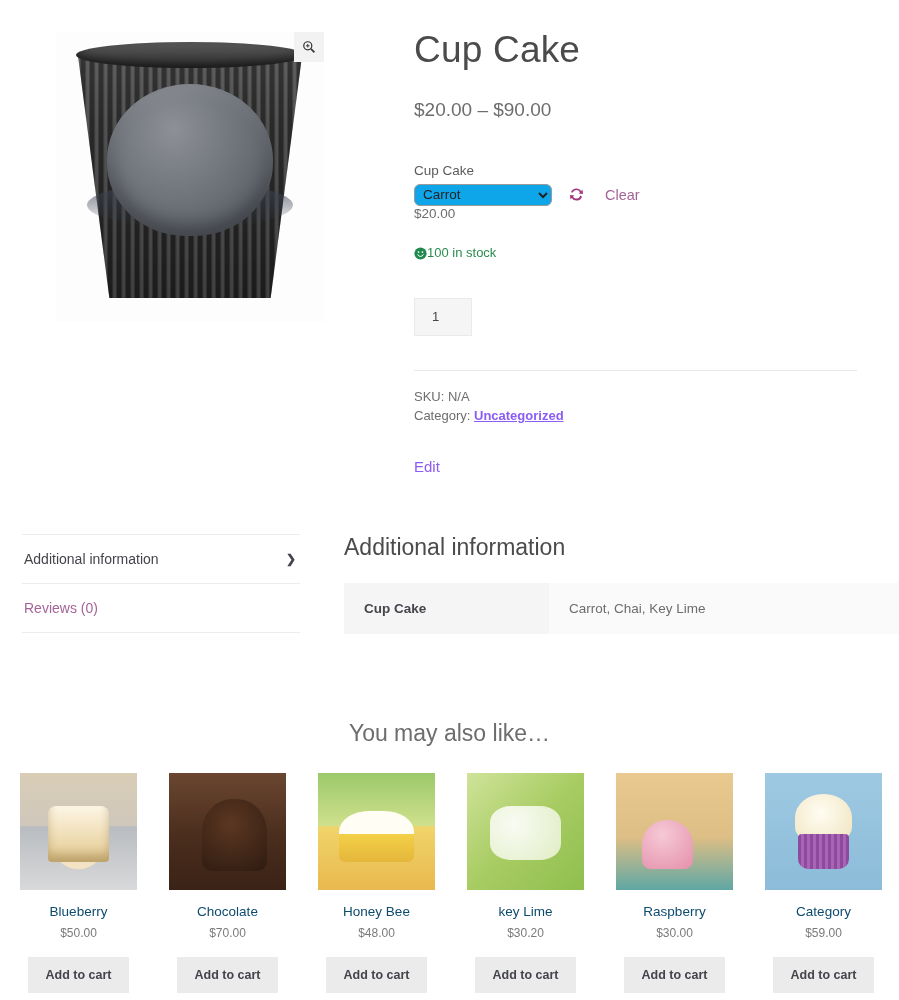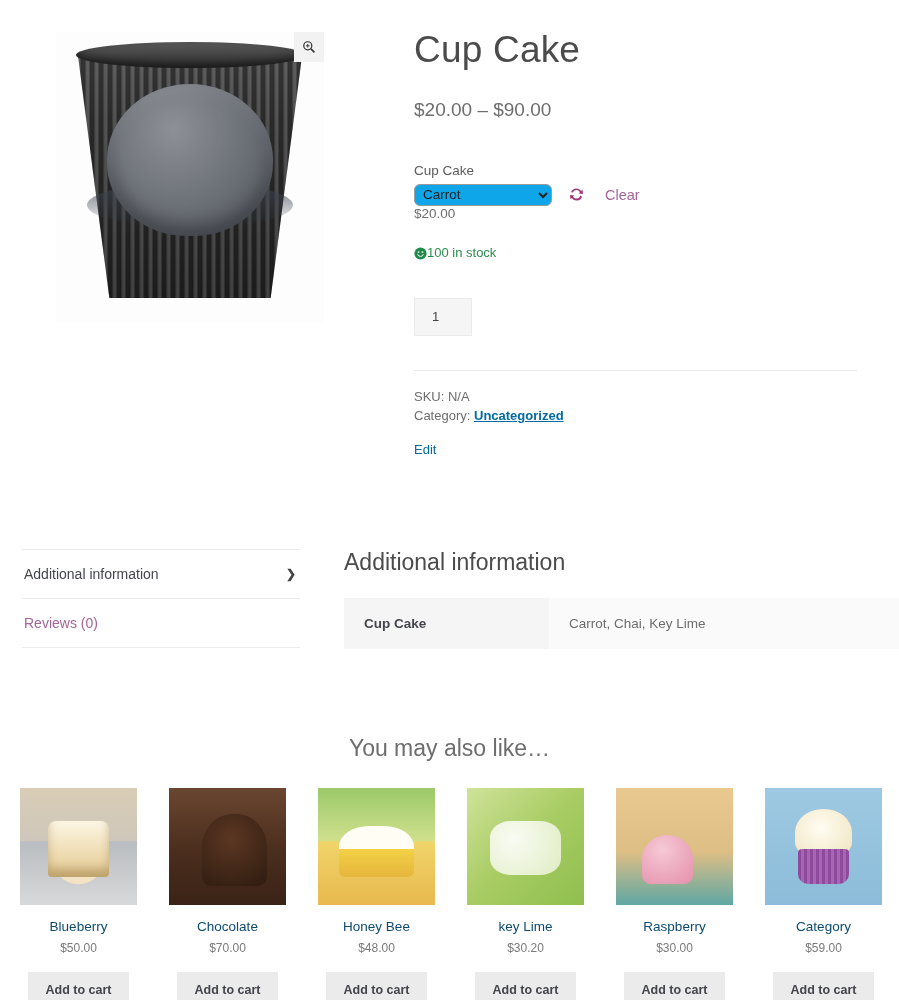--- a/index.html
+++ b/index.html
@@ -101,26 +101,26 @@
     font-family: "Liberation Sans", sans-serif;
   }
   .add-to-cart-main {
     margin-left: 10px; height: 38px; padding: 0 24px;
     background: #333333; color: #ffffff; border: 0; cursor: pointer;
     font-size: 14px; font-weight: 700; font-family: "Liberation Sans", sans-serif;
   }
 
   .meta-sep { border-top: 1px solid #e8e8e8; margin-top: 34px; }
   .meta { padding-top: 16px; font-size: 13px; color: #6d6d6d; line-height: 1.5; }
-  .meta a { color: #0369a1; }
+  .meta a { color: #8b5cf6; }
   .cat-link { color: #5b5b5b; text-decoration: underline; font-weight: 700; }
-  .edit-link { display:inline-block; margin-top: 14px; color: #a46497; text-decoration: none; font-size: 13px; }
-
-  
-  .tabs-section { display: flex; padding: 0 22px; margin-top: 90px; }
+  .edit-link { display:inline-block; margin-top: 30px; color: #a46497; text-decoration: none; font-size: 15px; }
+
+  
+  .tabs-section { display: flex; padding: 0 22px; margin-top: 56px; }
   .tabs-list { width: 278px; flex: 0 0 278px; list-style: none; margin: 0; padding: 0; }
   .tab-item {
     border-top: 1px solid #ececec; padding: 16px 4px 16px 2px;
     font-size: 14px; display: flex; align-items: center; justify-content: space-between;
     cursor: pointer;
   }
   .tab-item:last-child { border-bottom: 1px solid #ececec; }
   .tab-item.active { color: #43454b; }
   .tab-item a { text-decoration: none; color: #a46497; }
   .tab-item.active a { color: #43454b; }

